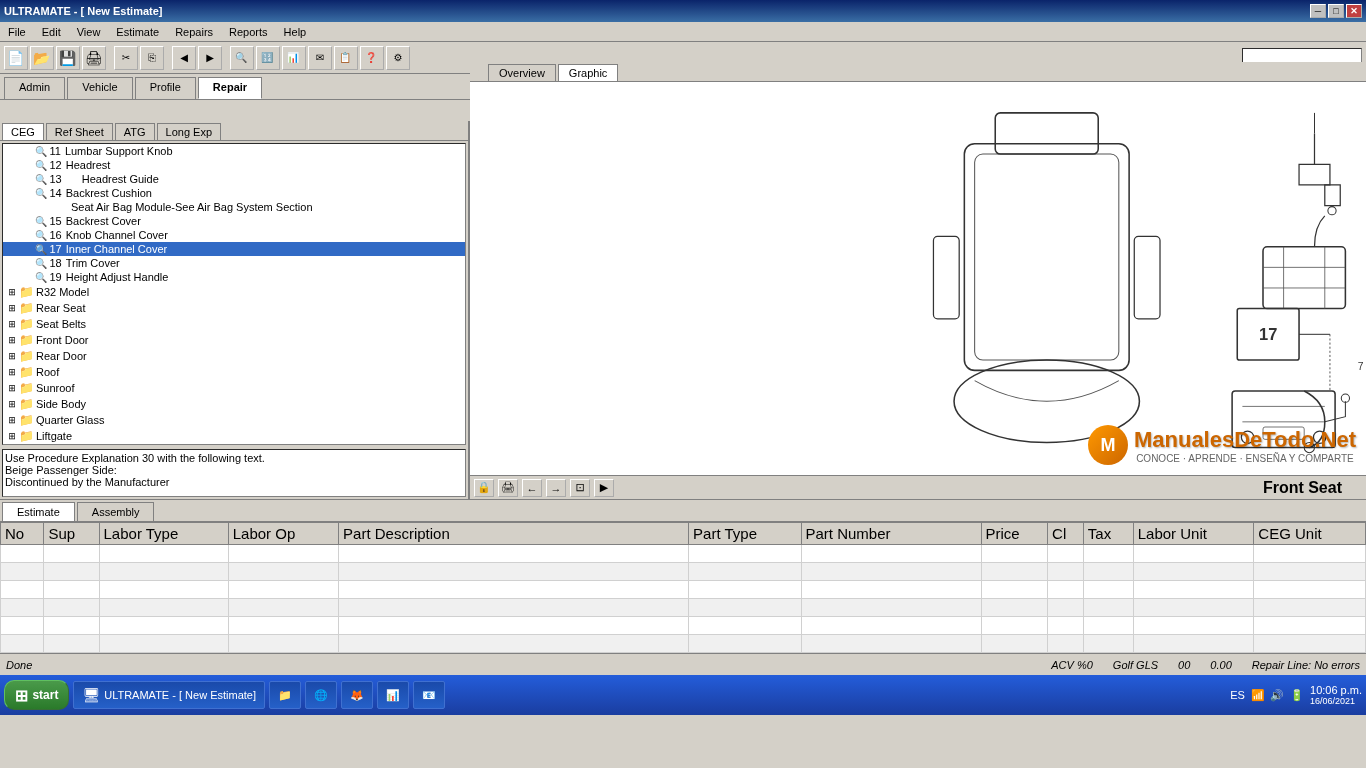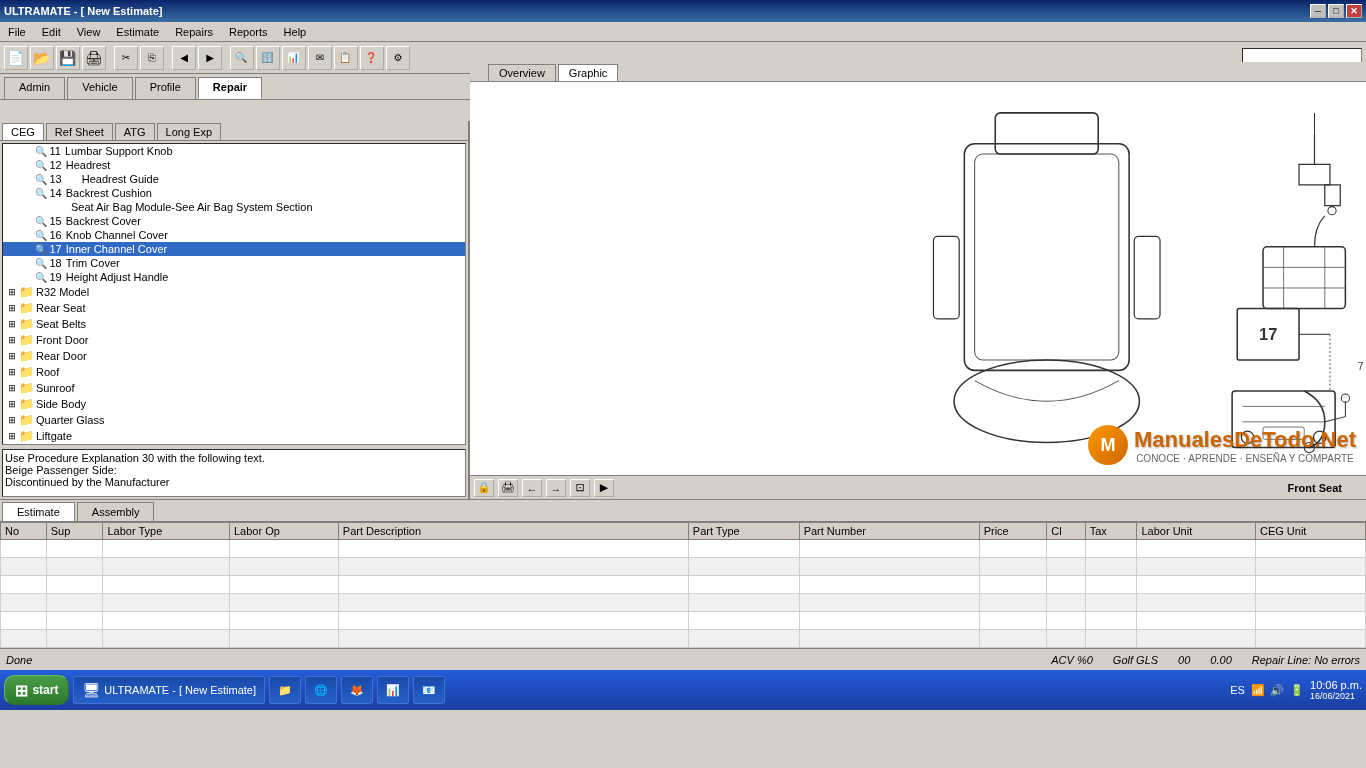--- a/index.html
+++ b/index.html
@@ -52,31 +52,31 @@
     #rightpanel { flex: 1; display: flex; flex-direction: column; background: white; }
     #rightpanel-tabs { display: flex; border-bottom: 1px solid #808080; background: #d4d0c8; padding: 2px 18px 0; gap: 2px; }
     .rp-tab { background: #d4d0c8; border: 1px solid #808080; border-bottom: none; padding: 2px 10px; cursor: pointer; font-size: 11px; }
     .rp-tab.active { background: white; }
     
     #graphicarea { flex: 1; background: white; position: relative; overflow: hidden; }
     
     
     #graphictoolbar { height: 24px; background: #d4d0c8; border-top: 1px solid #808080; display: flex; align-items: center; padding: 0 4px; gap: 4px; }
     .gt-btn { background: #d4d0c8; border: 1px outset #fff; width: 20px; height: 18px; display: flex; align-items: center; justify-content: center; font-size: 11px; cursor: pointer; }
-    .graphic-label { font-size: 11px; font-weight: bold; margin-left: auto; margin-right: 20px; }
+    .graphic-label { font-size: 16px; font-weight: bold; margin-left: auto; margin-right: 20px; }
     
     
     #estimate-area { flex: 1; display: flex; flex-direction: column; }
     #estimate-tabs { display: flex; border-bottom: 1px solid #808080; background: #d4d0c8; padding: 2px 2px 0; gap: 2px; }
     .est-tab { background: #d4d0c8; border: 1px solid #808080; border-bottom: none; padding: 3px 14px; cursor: pointer; font-size: 11px; }
     .est-tab.active { background: white; }
     
     
     #estimate-table { flex: 1; background: white; overflow: auto; }
-    table { width: 100%; border-collapse: collapse; font-size: 11px; }
+    table { width: 100%; border-collapse: collapse; font-size: 15px; }
     th { background: #d4d0c8; border: 1px solid #808080; padding: 2px 4px; text-align: left; font-weight: normal; white-space: nowrap; }
     td { border: 1px solid #d0d0d0; padding: 2px 4px; height: 18px; }
     tr:nth-child(even) td { background: #f0f0f0; }
     
     
     #statusbar { background: #d4d0c8; border-top: 1px solid #808080; height: 22px; display: flex; align-items: center; padding: 0 6px; font-size: 11px; gap: 20px; font-style: italic; }
     
     
     #taskbar { background: linear-gradient(to bottom, #245dda, #1a3da0); height: 40px; display: flex; align-items: center; padding: 0 4px; gap: 4px; }
     .start-btn { background: linear-gradient(to bottom, #4a9a4a, #2a7a2a); border: 1px outset #60c060; border-radius: 10px; padding: 4px 10px; color: white; font-weight: bold; font-size: 12px; cursor: pointer; display: flex; align-items: center; gap: 4px; height: 30px; }

